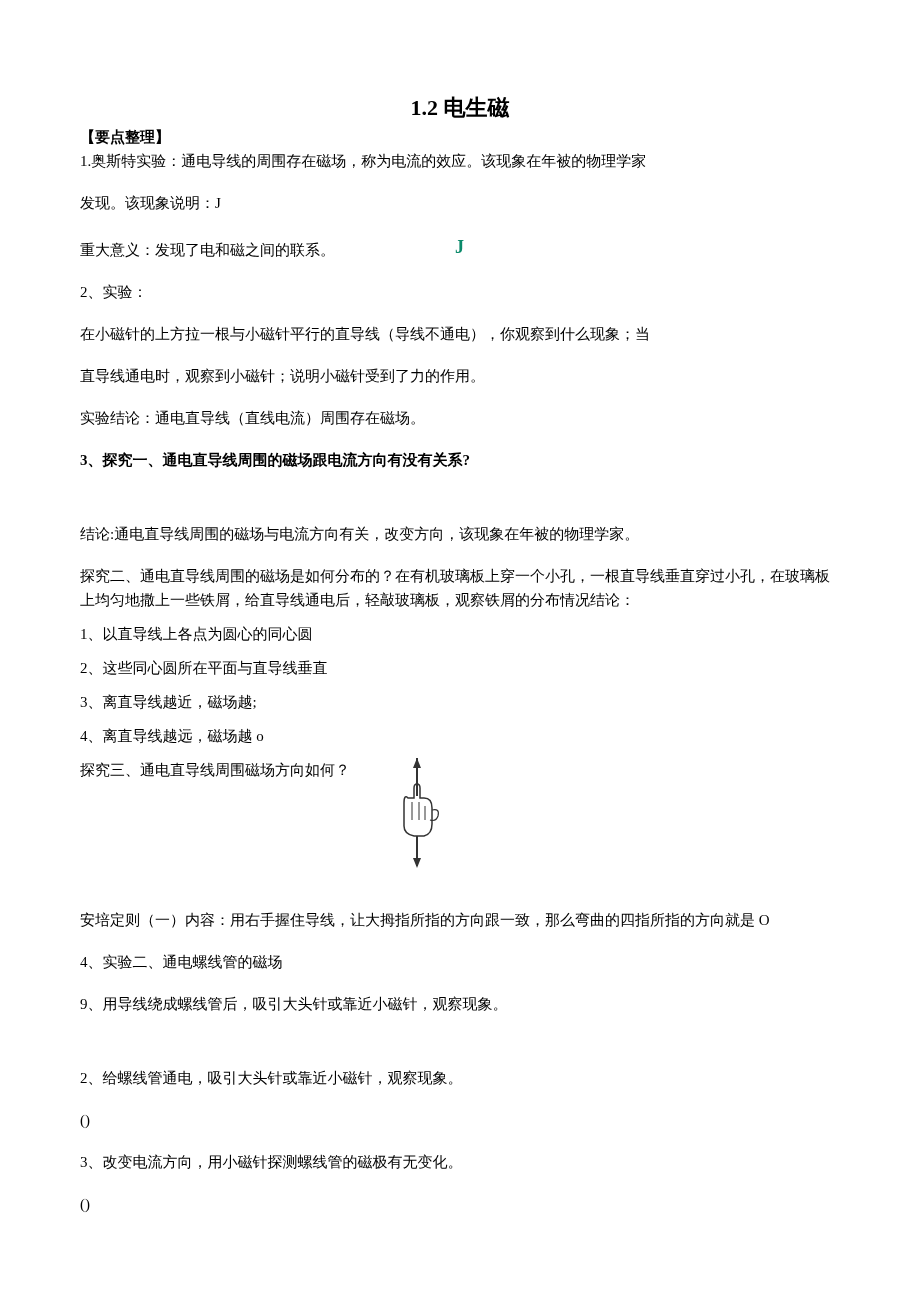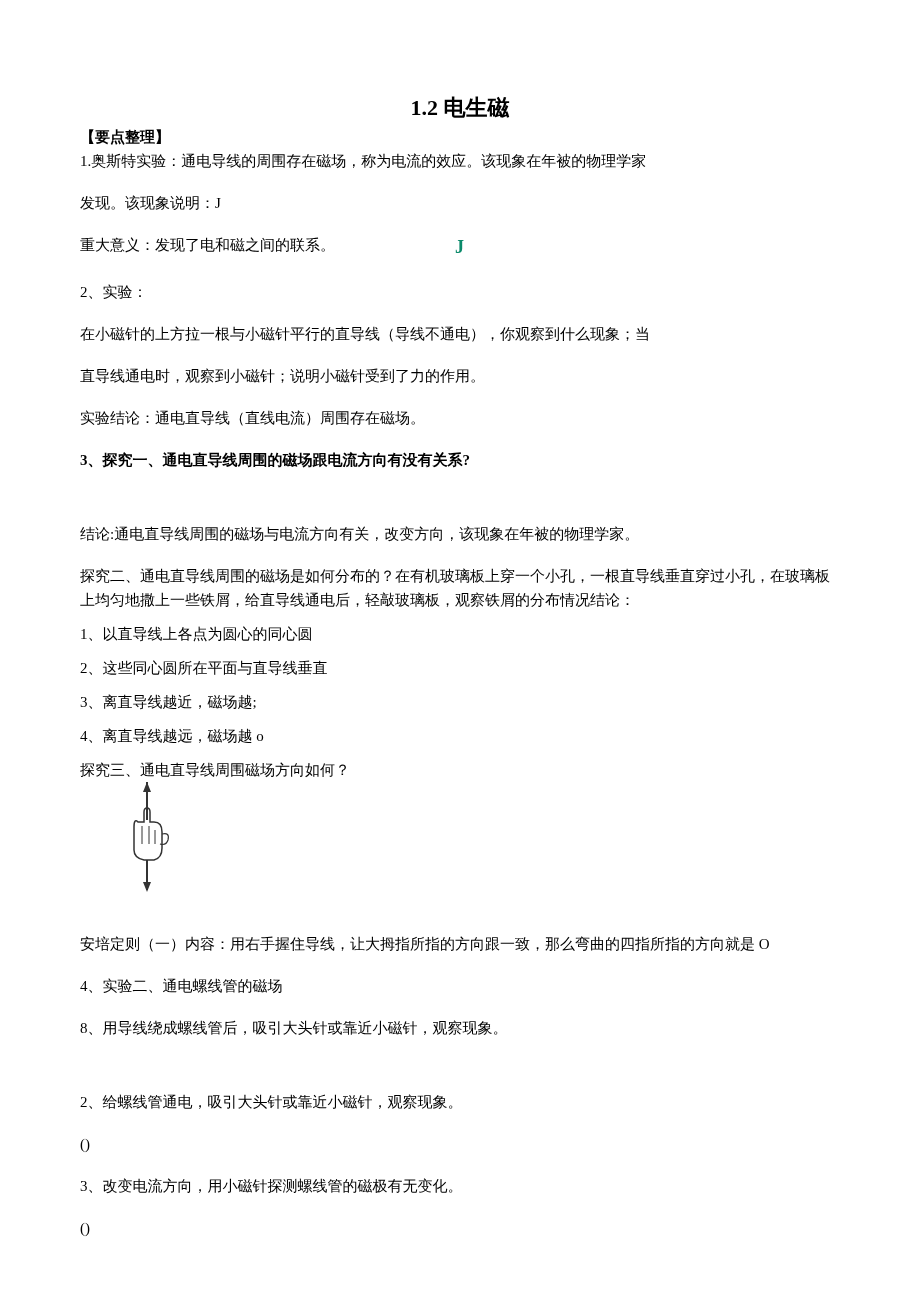--- a/index.html
+++ b/index.html
@@ -27,34 +27,33 @@
       margin-bottom: 0;
     }
     .para {
       margin-bottom: 18px;
     }
     .para-tight {
       margin-bottom: 10px;
     }
     .line-j {
       display: flex;
-      align-items: flex-start;
+      align-items: flex-end;
     }
     .j-symbol {
       color: #0a8a6a;
       font-weight: bold;
       font-family: "Times New Roman", serif;
       font-size: 18px;
       margin-left: 120px;
     }
     .inquiry-row {
       display: flex;
       align-items: flex-start;
       margin-bottom: 10px;
-      flex-direction: column;
     }
     .inquiry-text {
       flex: 0 0 auto;
     }
     .hand-figure {
       margin-left: 40px;
       width: 60px;
     }
     .hand-figure svg {
       display: block;
@@ -110,21 +109,21 @@
       <line x1="27" y1="78" x2="27" y2="108" stroke="#333" stroke-width="2"></line>
       <polygon points="27,110 23,100 31,100" fill="#333"></polygon>
     </svg>
   </span>
 </div>
 
 <div class="para" style="margin-top:40px;">安培定则（一）内容：用右手握住导线，让大拇指所指的方向跟一致，那么弯曲的四指所指的方向就是 O</div>
 
 <div class="para">4、实验二、通电螺线管的磁场</div>
 
-<div class="para" style="margin-bottom:50px;">8、用导线绕成螺线管后，吸引大头针或靠近小磁针，观察现象。</div>
+<div class="para" style="margin-bottom:50px;">9、用导线绕成螺线管后，吸引大头针或靠近小磁针，观察现象。</div>
 
 <div class="para">2、给螺线管通电，吸引大头针或靠近小磁针，观察现象。</div>
 
 <div class="para">()</div>
 
 <div class="para">3、改变电流方向，用小磁针探测螺线管的磁极有无变化。</div>
 
 <div class="para">()</div>
 
 </body></html>

